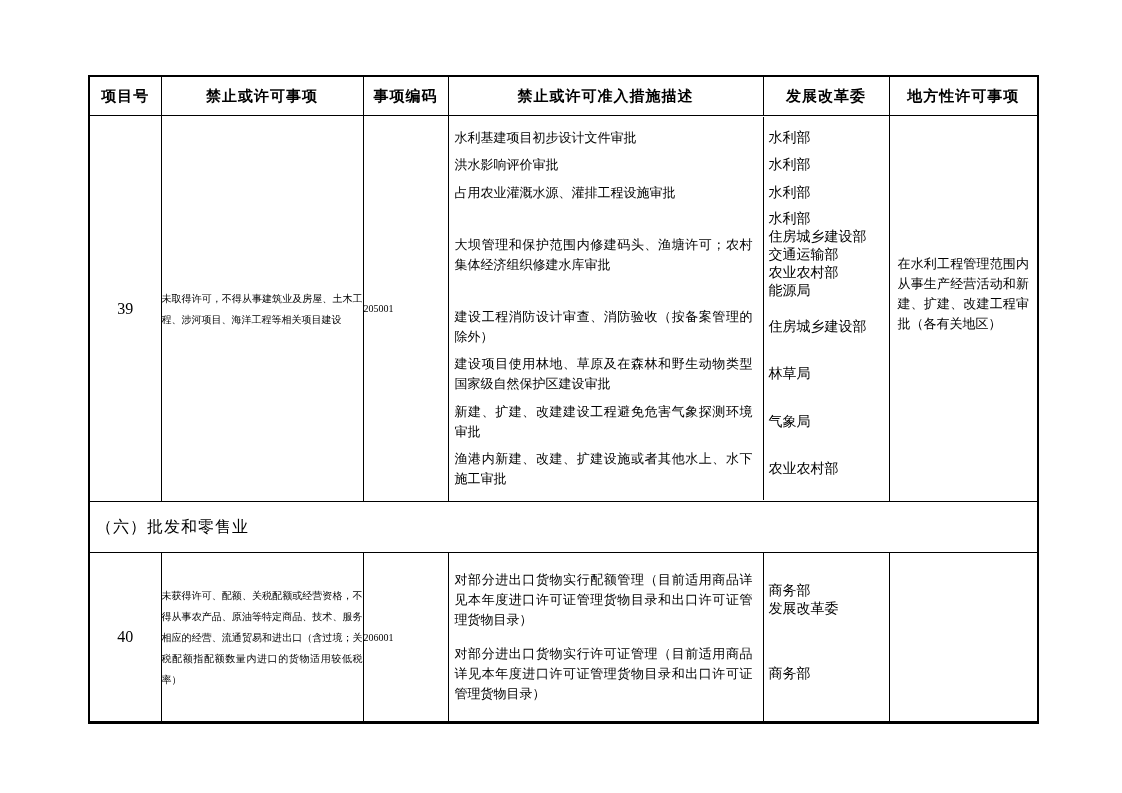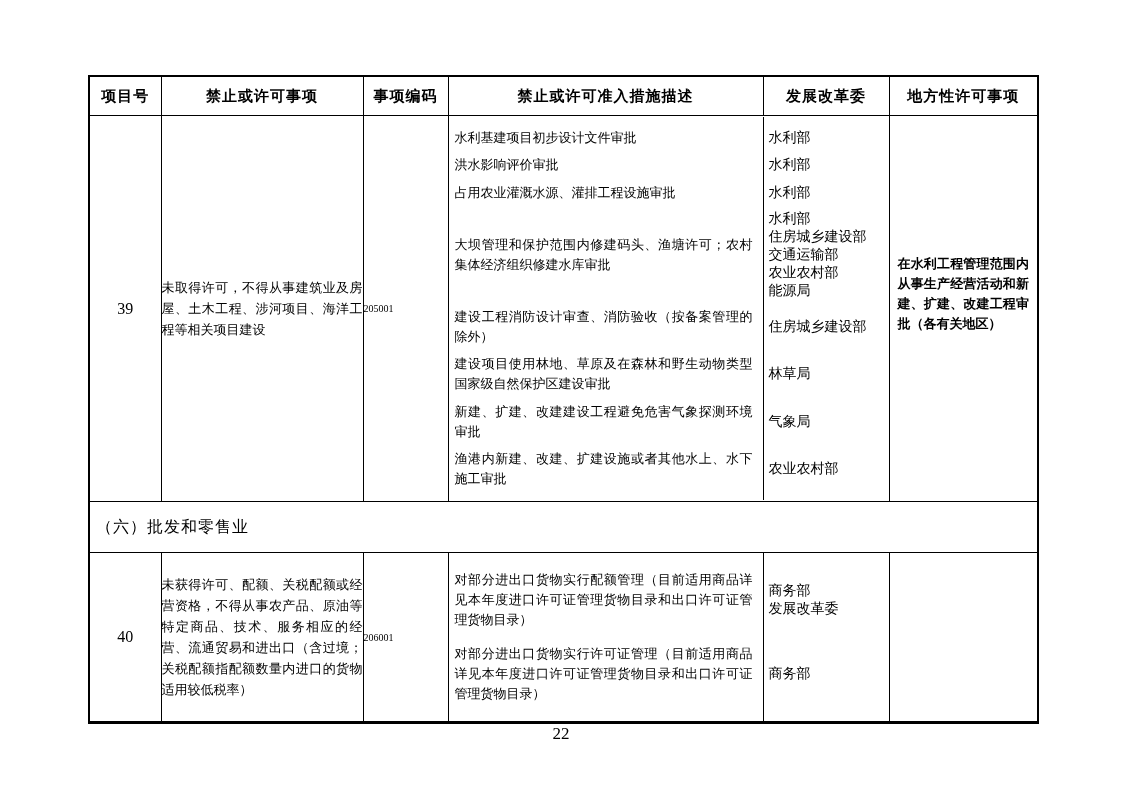--- a/index.html
+++ b/index.html
@@ -30,21 +30,21 @@
     font-weight:bold;
     font-size:15px;
     height:38px;
     text-align:center;
     letter-spacing:1px;
   }
   tr.row39 > td { height:385px; }
   tr.row40 > td { height:147px; }
   .cell-id { text-align:center; font-size:16px; }
   .cell-item {
-    font-size:13px; line-height:21px;
+    font-size:10px; line-height:21px;
     padding:0 8px; text-align:justify; text-justify:inter-character;
   }
   .cell-code { font-size:10px; padding-left:2px; text-align:left; }
   .cell-measures { vertical-align:top; }
   .measures {
     position:relative;
     display:flex; flex-direction:column;
     justify-content:space-evenly;
     box-sizing:border-box;
     padding:4px 0;
@@ -66,21 +66,21 @@
     flex:1;
     padding-left:6px;
     font-size:14px; line-height:18px;
     white-space:pre-line;
   }
   .cell-local { font-size:13px; }
   .local-text {
     padding:0 8px;
     line-height:20px;
     margin-bottom:29px;
-    text-align:justify; text-justify:inter-character;font-weight:bold;
+    text-align:justify; text-justify:inter-character;
   }
   tr.section-row > td {
     font-weight:normal;
     font-size:16px;
     height:50px;
     text-align:left;
     padding-left:6px;
     letter-spacing:1px;
   }
   .page-number {
@@ -186,15 +186,14 @@
               <div class="m-dept">商务部</div>
             </div>
           </div>
         </td>
         <td class="cell-local"></td>
       </tr>
 
     </tbody>
   </table>
 
-  <div class="page-number">22</div>
 
 </div>
 
 </body></html>

